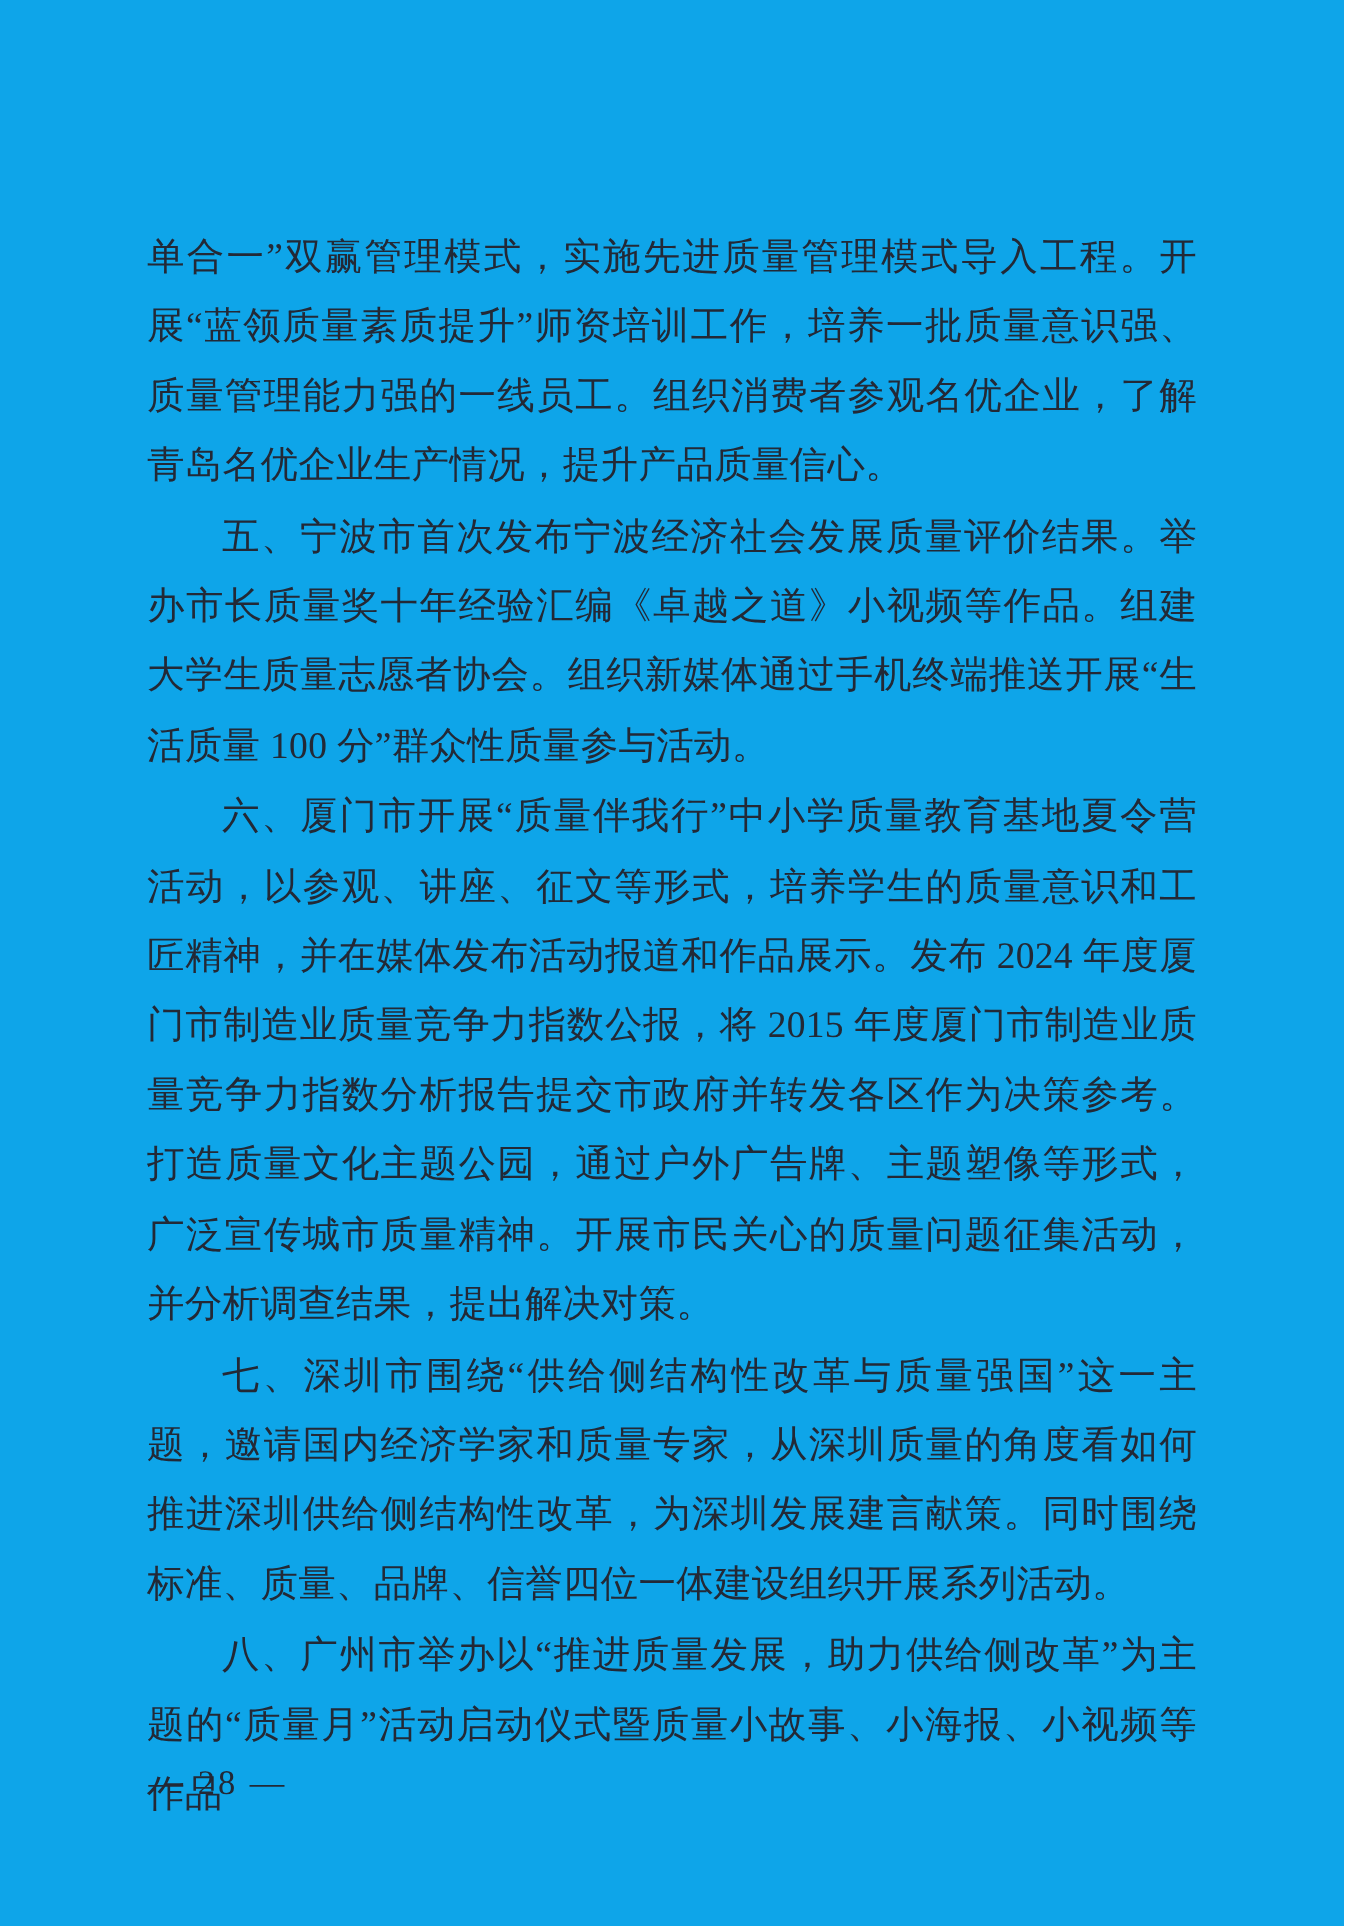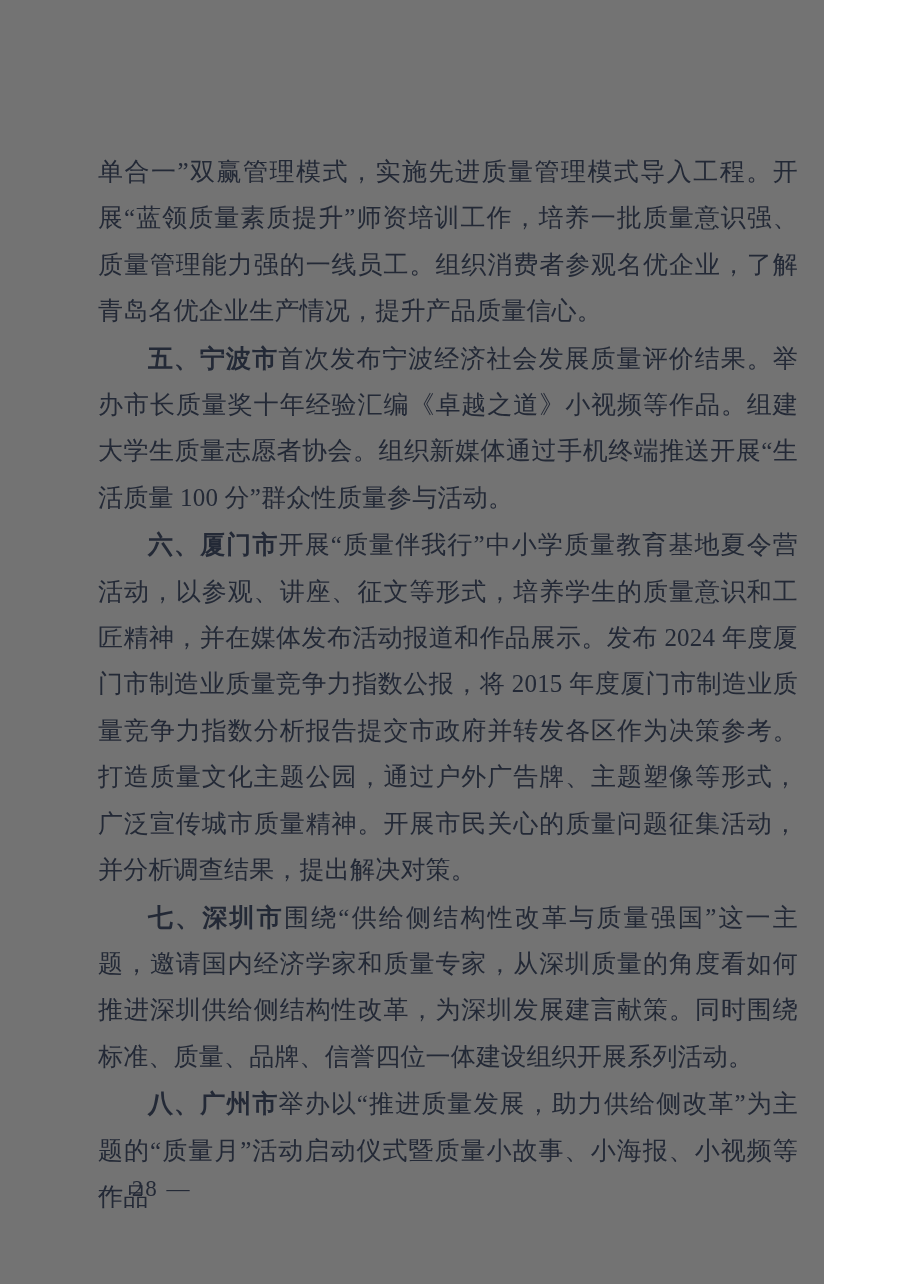--- a/index.html
+++ b/index.html
@@ -2,23 +2,23 @@
 <html><head>
 <meta charset="utf-8">
 <style>
   html, body {
     margin: 0;
     padding: 0;
     background: #ffffff;
   }
   .page {
     position: relative;
-    width: 824px;
+    width: 896px;
     height: 1284px;
-    background: #737373;
+    background: #0ea5e9;
     overflow: hidden;
     font-family: "Liberation Serif", "DejaVu Serif", serif;
   }
   .text-block {
     position: absolute;
     left: 98px;
     top: 148px;
     width: 700px;
     font-size: 25px;
     line-height: 46.4px;
@@ -29,21 +29,21 @@
   }
   .para {
     margin: 0;
     padding: 0;
     text-indent: 2em;
   }
   .para.continuation {
     text-indent: 0;
   }
   .lead {
-    font-weight: 700;
+    font-weight: 400;
     font-family: "Liberation Sans", "DejaVu Sans", sans-serif;
   }
   .page-footer {
     position: absolute;
     left: 99px;
     top: 1176px;
     font-size: 23px;
     line-height: 26px;
     color: #232936;
     letter-spacing: 2px;

